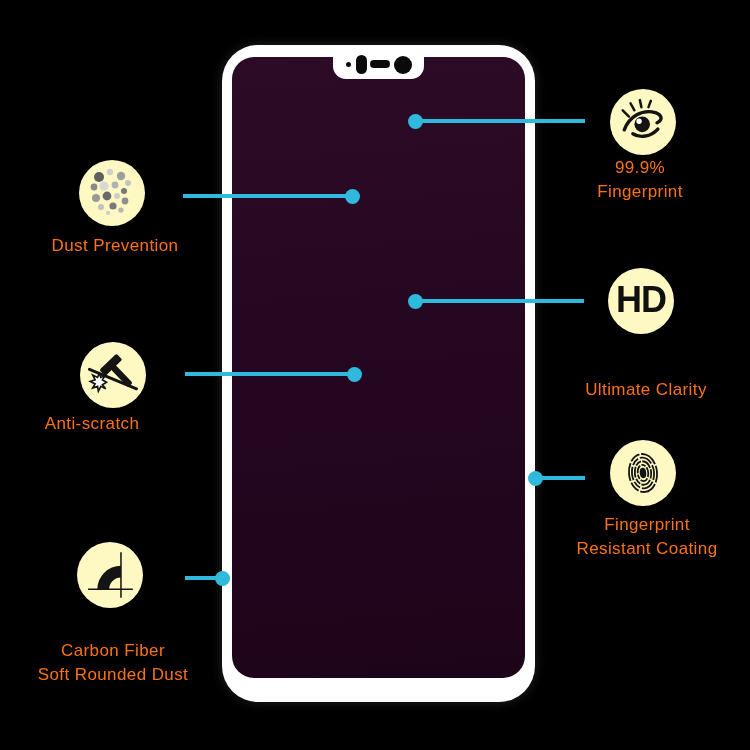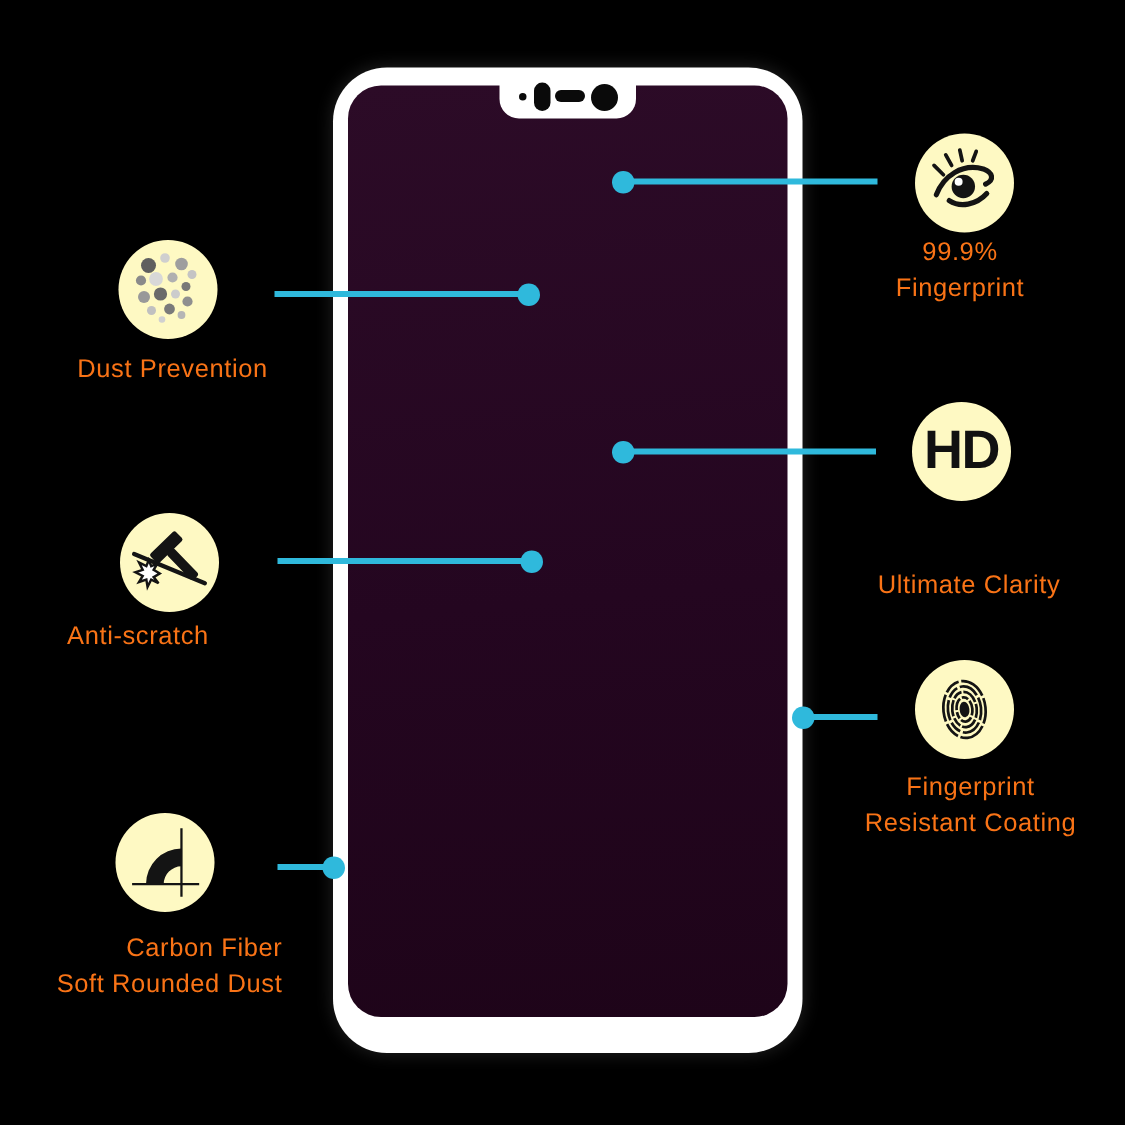--- a/index.html
+++ b/index.html
@@ -119,21 +119,21 @@
     <span>Anti-scratch</span>
   </div>
 
   <div class="icon-circle" style="left:77px;top:542px;">
     <svg width="54" height="54" viewBox="0 0 64 64">
       <path d="M45,5 L45,59" stroke="#141414" stroke-width="1.8" fill="none"></path>
       <path d="M6,49 L59,49" stroke="#141414" stroke-width="1.8" fill="none"></path>
       <path d="M17,49 A28,28 0 0 1 45,21 L45,35 A14,14 0 0 0 31,49 Z" fill="#141414"></path>
     </svg>
   </div>
-  <div class="label" style="left:113px;top:620px;text-align:right;">
+  <div class="label" style="left:113px;top:639px;">
     <span>Carbon Fiber</span>
     <span>Soft Rounded Dust</span>
   </div>
 
   <div class="icon-circle" style="left:610px;top:89px;">
     <svg width="50" height="50" viewBox="0 0 64 64">
       <g stroke="#141414" stroke-linecap="round" fill="none">
         <path d="M14,25 L6,17" stroke-width="3.2"></path>
         <path d="M21,17 L16,8" stroke-width="3.2"></path>
         <path d="M30,13 L28,4" stroke-width="3.2"></path>

